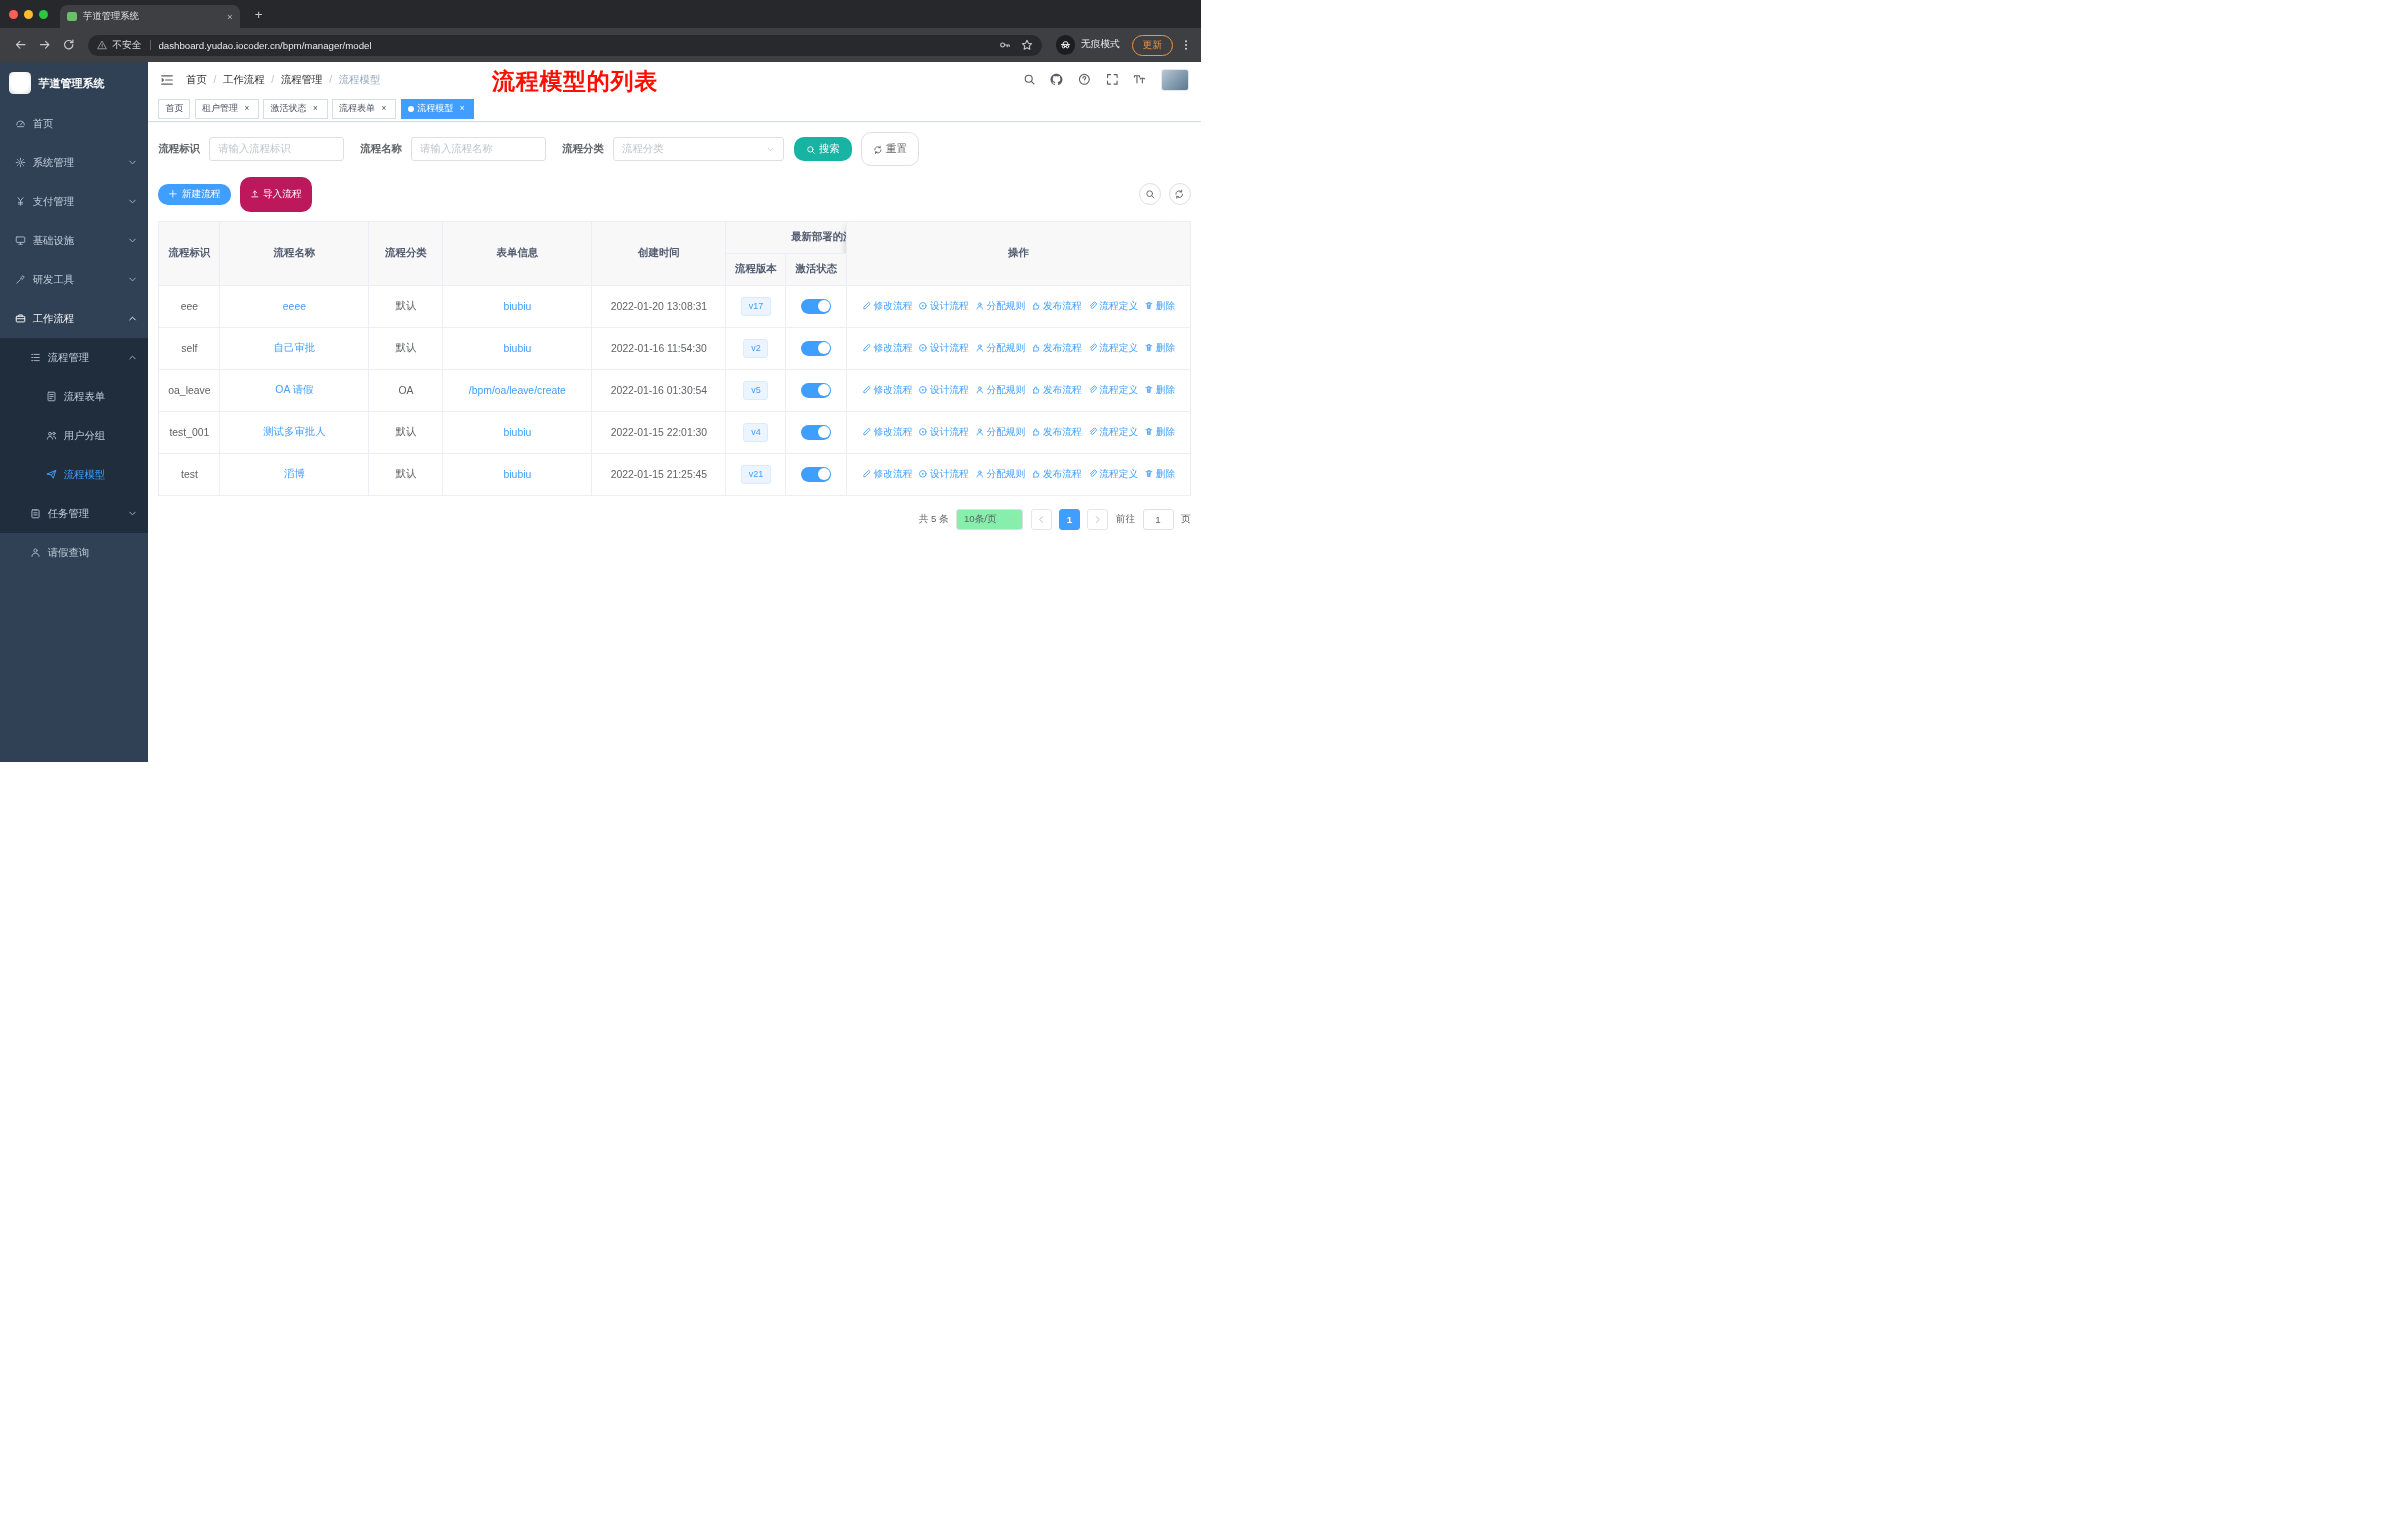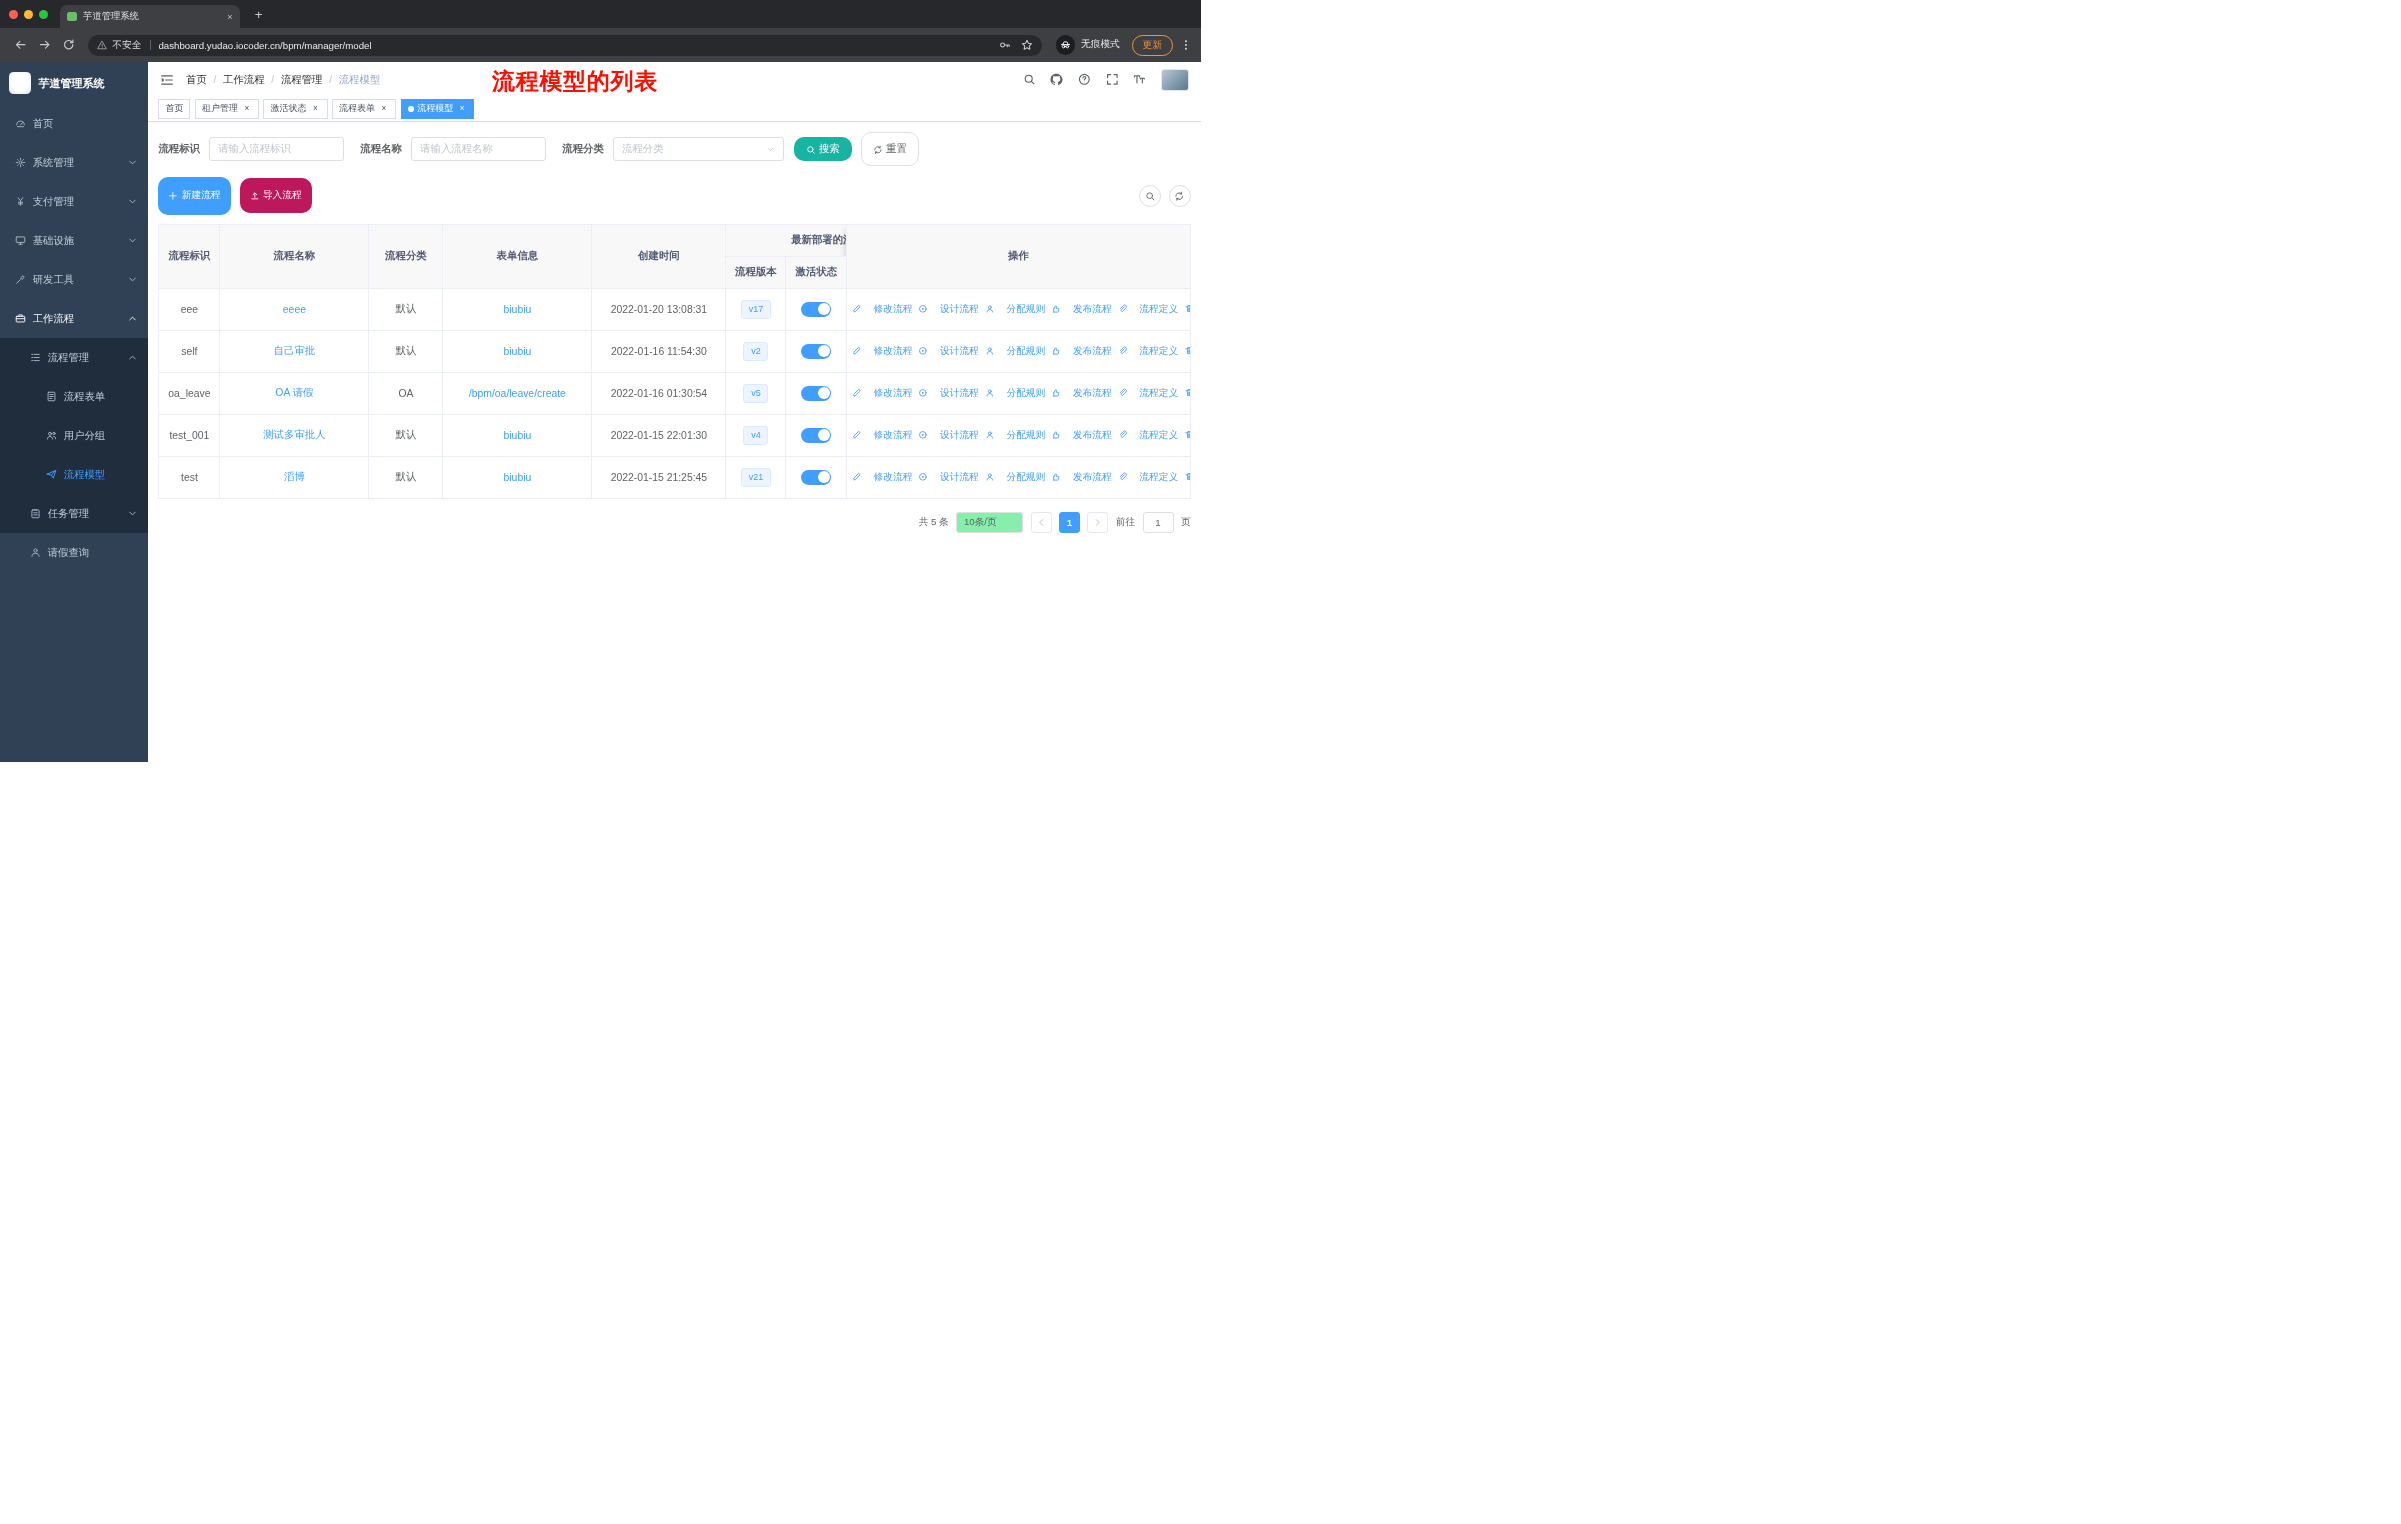--- a/index.html
+++ b/index.html
@@ -79,42 +79,42 @@
   .f-input::placeholder{color:#c0c4cc;}
   .f-select{width:171px;height:24px;border:0.7px solid #dcdfe6;border-radius:3px;display:flex;align-items:center;justify-content:space-between;padding:0 8.2px;color:#c0c4cc;font-size:10.4px;background:#fff;cursor:pointer;}
   .sel-chev{width:9px;height:9px;color:#c0c4cc;}
   .btn{display:inline-flex;align-items:center;gap:3.7px;border-radius:10px;border:0.7px solid transparent;cursor:pointer;}
   .btn .icon{width:9.7px;height:9.7px;}
   .btn-search{height:24px;padding:0 11px;background:#17b3a3;color:#fff;font-size:10.4px;margin-left:9.7px;}
   .btn-reset{height:24px;padding:16px 11px;background:#fff;border-color:#dcdfe6;color:#606266;font-size:10.4px;margin-left:9px;}
 
   
   .toolbar{display:flex;align-items:center;margin-top:10.4px;}
-  .btn-create{height:38px;padding:0 9px;background:#409eff;color:#fff;font-size:9.7px;}
+  .btn-create{height:21px;padding:0 9px;background:#409eff;color:#fff;font-size:9.7px;}
   .btn-import{height:35px;padding:0 9px;background:#be185d;color:#fff;font-size:9.7px;margin-left:9px;}
   .toolbar-right{margin-left:auto;display:flex;gap:7.4px;}
   .circle-btn{width:22px;height:22px;border-radius:50%;border:0.7px solid #dcdfe6;background:#fff;color:#606266;display:flex;align-items:center;justify-content:center;cursor:pointer;}
   .circle-btn .icon{width:10.4px;height:10.4px;}
 
   
   .table-wrap{margin-top:9px;}
   table{width:100%;border-collapse:collapse;table-layout:fixed;}
   th,td{border:0.7px solid #ebeef5;}
   th{background:#f8f8f9;color:#515a6e;font-size:10.4px;font-weight:bold;height:32px;text-align:center;padding:0 3px;}
   td{height:42px;text-align:center;font-size:10.4px;color:#606266;padding:0 3px;word-break:break-all;}
   .link{color:#409eff;cursor:pointer;text-decoration:none;}
   .ver-badge{display:inline-block;padding:2.2px 6.7px;background:#ecf5ff;border:0.7px solid #d9ecff;color:#409eff;font-size:9px;border-radius:3px;line-height:1.4;}
   .switch{display:inline-block;width:30px;height:15px;border-radius:7.4px;background:#409eff;position:relative;vertical-align:middle;cursor:pointer;}
   .switch::after{content:"";position:absolute;right:1.5px;top:1.5px;width:12px;height:12px;border-radius:50%;background:#fff;}
   .group-th{padding:0;}
   .group-clip{overflow:hidden;}
   .group-span{display:block;width:223px;white-space:nowrap;text-align:center;}
   .op-col{box-shadow:-7.4px 0 7.4px -6px rgba(0,0,0,.2);}
   .op-cell{white-space:nowrap;overflow:hidden;padding:0 1.5px;}
-  .op-link{display:inline-flex;align-items:center;gap:12px;color:#409eff;font-size:9.7px;margin:0 3px;cursor:pointer;}
+  .op-link{display:inline-flex;align-items:center;gap:2px;color:#409eff;font-size:9.7px;margin:0 3px;cursor:pointer;}
   .op-link .icon{width:9.7px;height:9.7px;}
 
   
   .pagination{display:flex;align-items:center;justify-content:flex-end;gap:7.4px;margin-top:13.4px;font-size:9.7px;color:#606266;}
   .page-size{width:67px;height:21px;border:0.7px solid #dcdfe6;border-radius:3px;display:flex;align-items:center;justify-content:space-between;padding:0 6.7px;background:#86efac;cursor:pointer;}
   .pg-btn{width:21px;height:21px;border-radius:3px;border:0.7px solid #e4e7ed;background:#fff;color:#a8abb2;display:flex;align-items:center;justify-content:center;cursor:pointer;}
   .pg-btn .icon{width:9px;height:9px;}
   .pg-btn.active{background:#409eff;border-color:#409eff;color:#fff;font-weight:bold;font-size:9.7px;}
   .goto-input{width:31px;height:21px;border:0.7px solid #dcdfe6;border-radius:3px;text-align:center;font-size:9.7px;color:#606266;outline:none;font-family:inherit;}
 </style>

